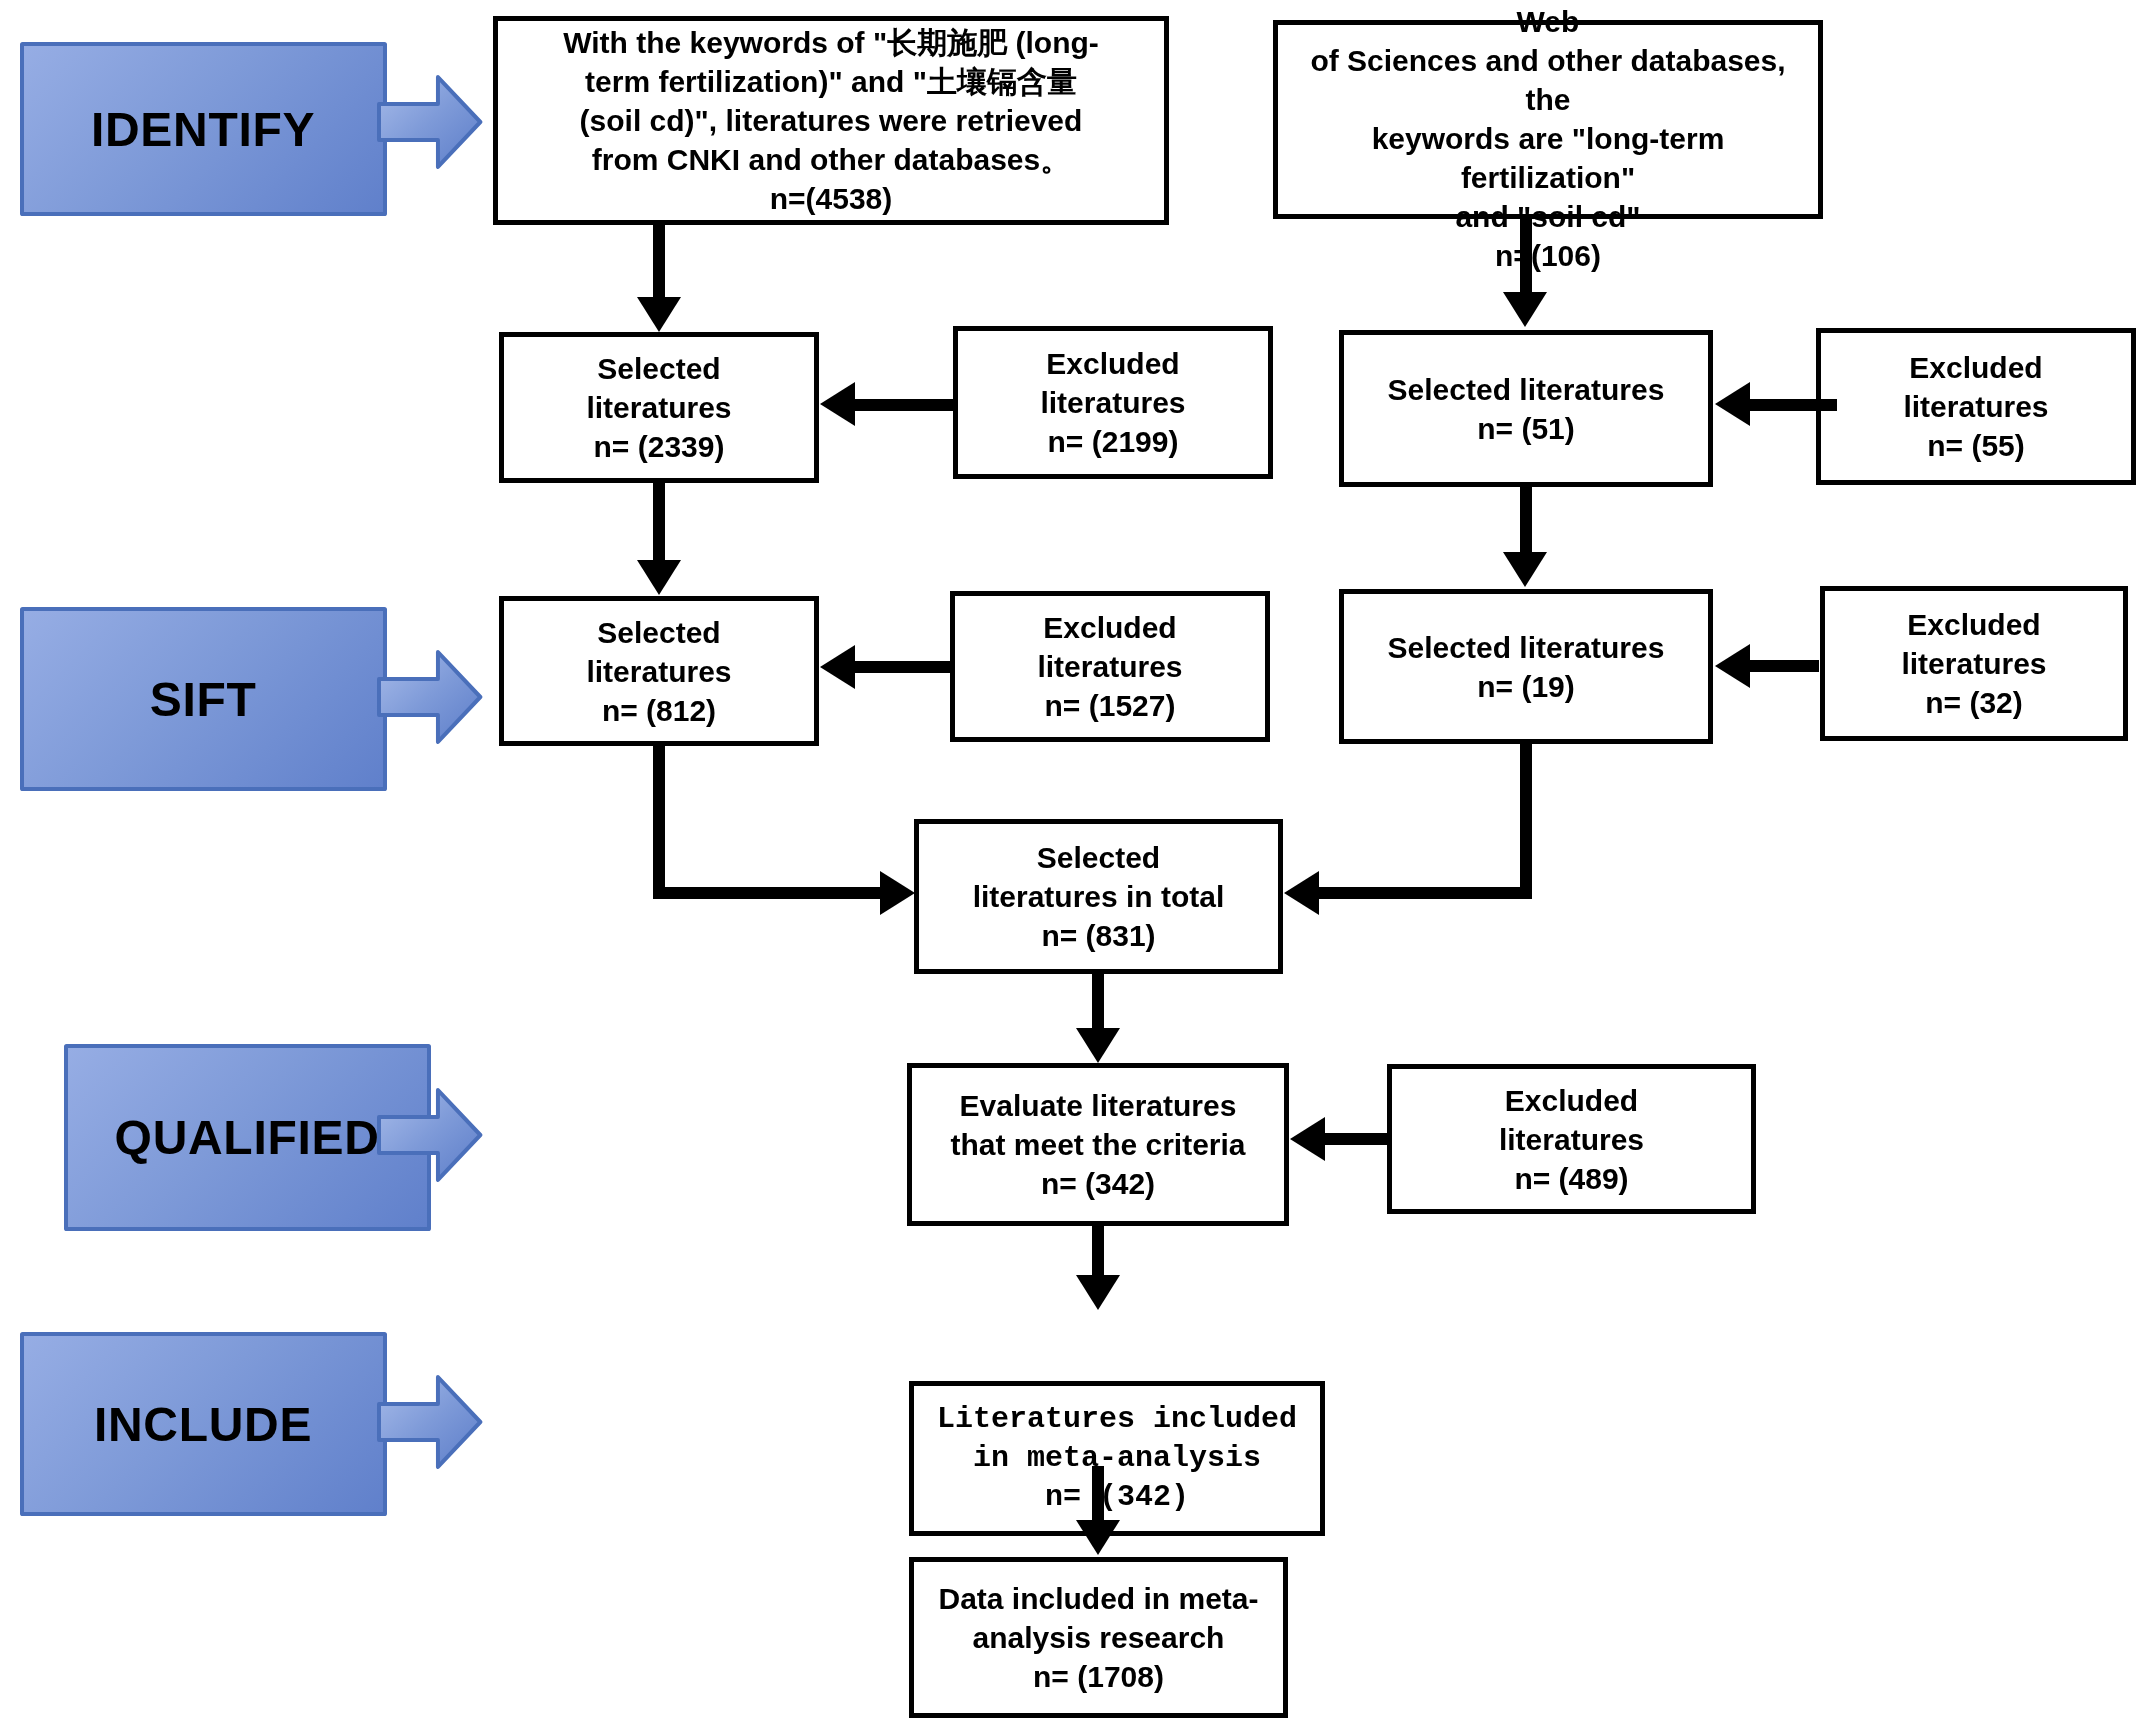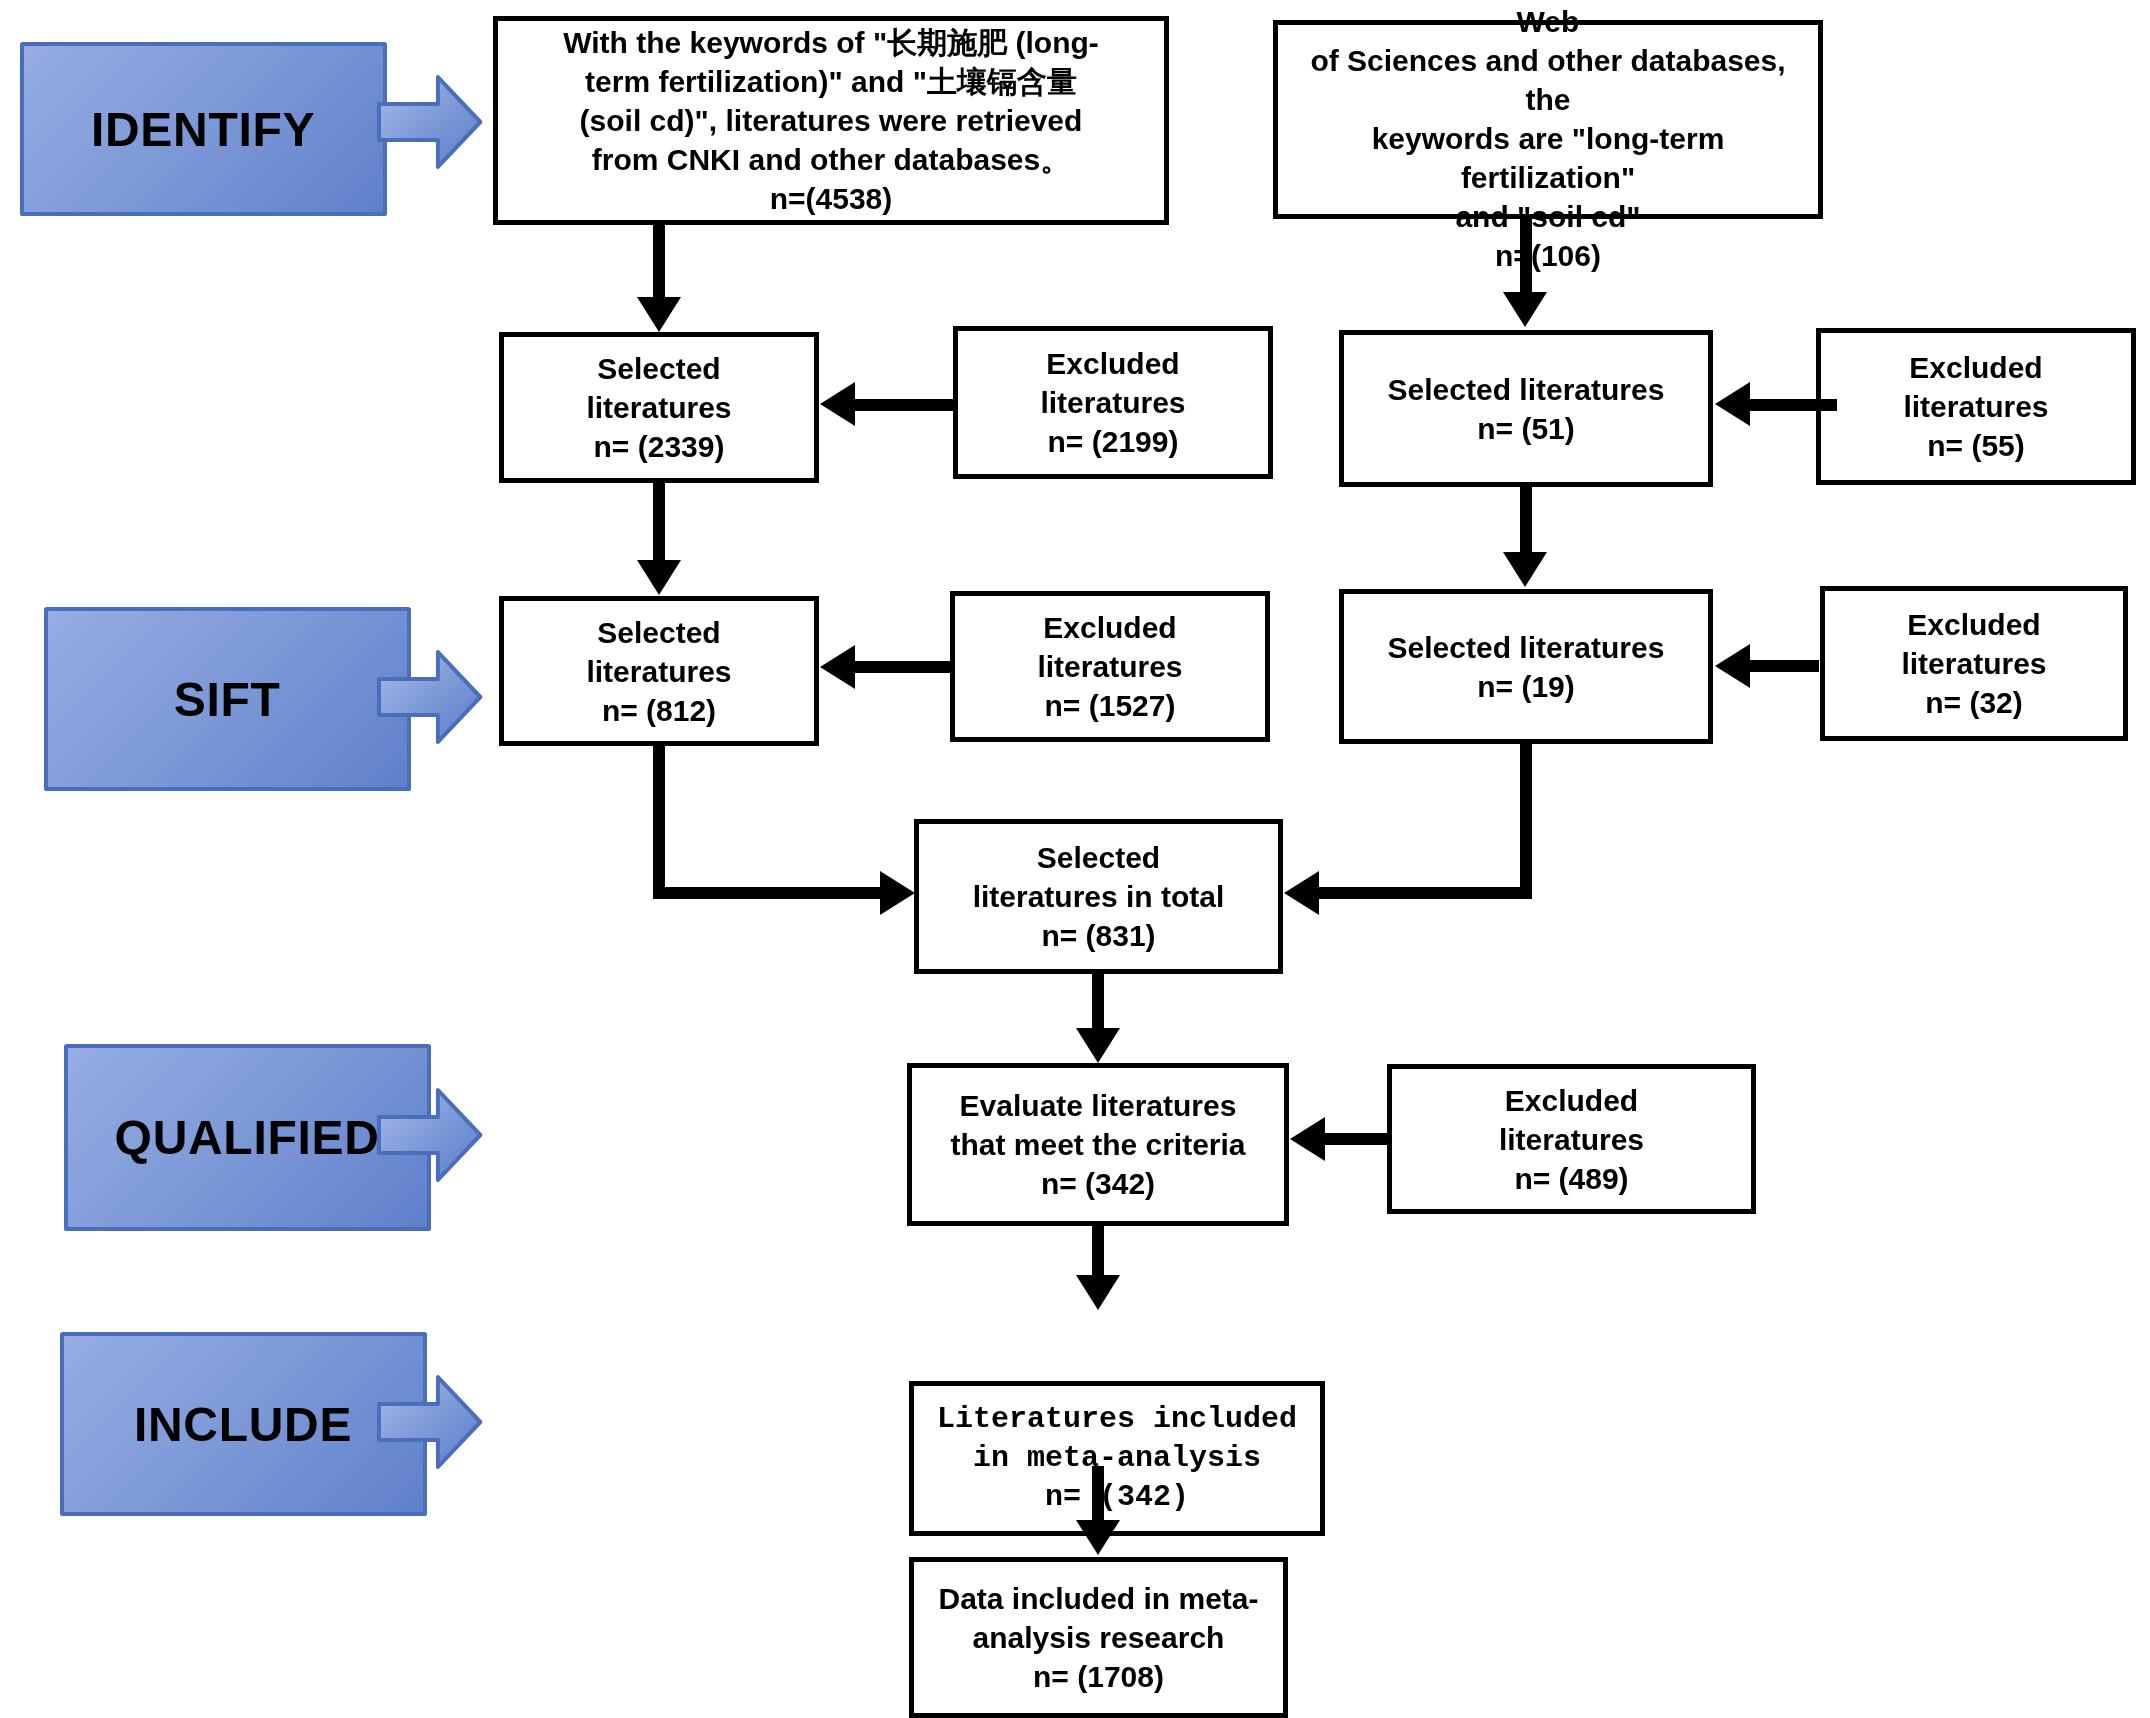--- a/index.html
+++ b/index.html
@@ -42,25 +42,25 @@
   .head-left{position:absolute;width:0;height:0;
     border-top:22px solid transparent;border-bottom:22px solid transparent;
     border-right:35px solid #000;}
   .head-right{position:absolute;width:0;height:0;
     border-top:22px solid transparent;border-bottom:22px solid transparent;
     border-left:35px solid #000;}
 
   
   #stage-identify{left:19.6px;top:42px;width:359px;height:166px;}
   #arrow-identify{left:377px;top:65px;width:106px;height:114px;}
-  #stage-sift{left:19.6px;top:607px;width:359px;height:176px;margin-left:24px;}
+  #stage-sift{left:19.6px;top:607px;width:359px;height:176px;}
   #arrow-sift{left:377px;top:640px;width:106px;height:114px;}
   #stage-qualified{left:19.6px;top:1044px;width:359px;height:179px;margin-left:44px;}
   #arrow-qualified{left:377px;top:1078px;width:106px;height:114px;}
-  #stage-include{left:19.6px;top:1332px;width:359px;height:176px;margin-left:40px;}
+  #stage-include{left:19.6px;top:1332px;width:359px;height:176px;}
   #arrow-include{left:377px;top:1365px;width:106px;height:114px;}
 
   
   #box-cnki-search{left:493px;top:16.3px;width:676px;height:209px;}
   #box-wos-search{left:1273px;top:19.6px;width:550px;height:199px;}
   #box-cnki-selected-1{left:499px;top:332px;width:320px;height:151px;}
   #box-cnki-excluded-1{left:953px;top:326px;width:320px;height:153px;}
   #box-wos-selected-1{left:1339px;top:330px;width:374px;height:157px;}
   #box-wos-excluded-1{left:1816px;top:328px;width:320px;height:157px;}
   #box-cnki-selected-2{left:499px;top:596px;width:320px;height:150px;}

